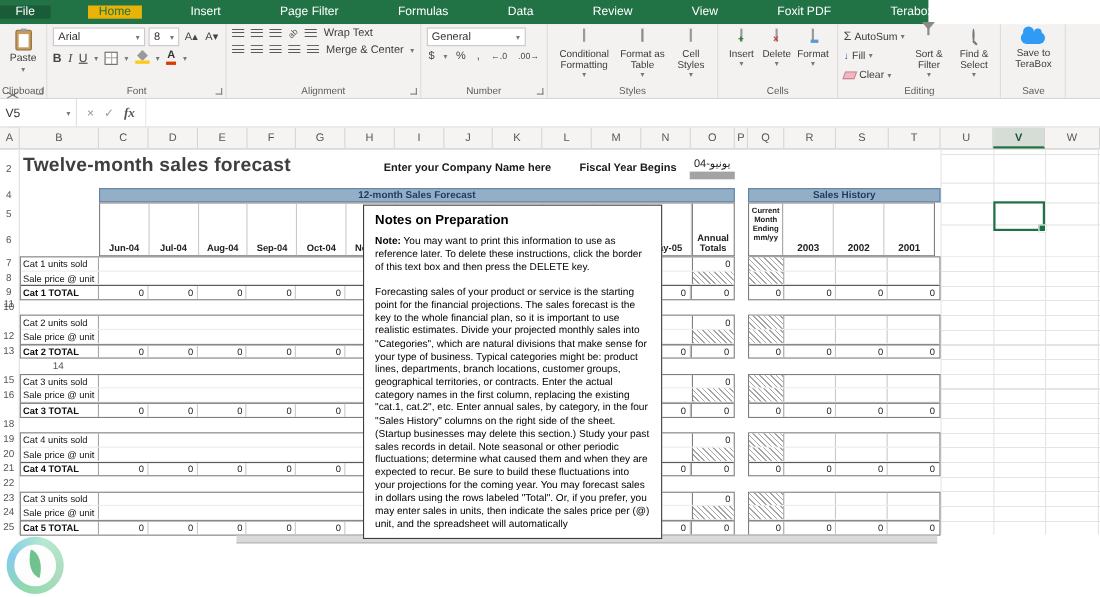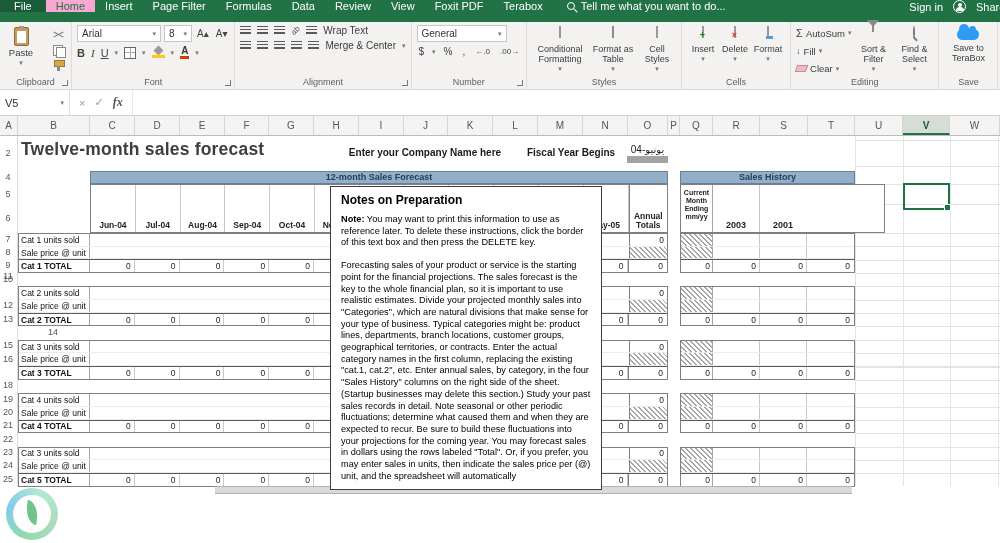--- a/index.html
+++ b/index.html
@@ -1,41 +1,41 @@
 <!DOCTYPE html>
 <html><head>
 <meta charset="utf-8">
 <style>
   * { margin:0; padding:0; box-sizing:border-box; }
   body { font-family:"Liberation Sans","DejaVu Sans",sans-serif; background:#fff; }
   .screen { position:relative; width:1000px; height:543px; overflow:hidden; background:#fff; font-size:11px; }
 
   
-  .tabbar { position:absolute; left:0; top:0; width:1000px; height:22px; background:#217346; display:flex; align-items:flex-start; color:#fff; }
+  .tabbar { position:absolute; left:0; top:0; width:844px; height:22px; background:#217346; display:flex; align-items:center; color:#fff;gap:34px; }
   .tab { display:flex; align-items:center; padding:0 10px; font-size:11px; white-space:nowrap; cursor:default; }
   .tab.file { background:#1a5c38; padding:0 14px; }
-  .tab.active { background:#f9a8d4; color:#217346; }
+  .tab.active { background:#eab308; color:#217346; }
   .tellme { display:flex; align-items:center; gap:6px; margin-left:14px; font-size:11px; }
   .icon-mag { width:8px; height:8px; border:1.4px solid #fff; border-radius:50%; position:relative; display:inline-block; }
   .icon-mag::after { content:""; position:absolute; width:5px; height:1.4px; background:#fff; transform:rotate(45deg); right:-4px; bottom:-2px; }
   .tb-right { margin-left:auto; display:flex; align-items:center; gap:10px; overflow:hidden; padding-left:6px; }
   .icon-person { width:13px; height:13px; border:1px solid #fff; border-radius:50%; position:relative; flex:none; }
   .icon-person::before { content:""; position:absolute; left:4px; top:2px; width:4px; height:4px; background:#fff; border-radius:50%; }
   .icon-person::after { content:""; position:absolute; left:2px; bottom:1px; width:8px; height:4px; background:#fff; border-radius:4px 4px 0 0; }
   .share-clip { width:24px; overflow:hidden; white-space:nowrap; }
 
   
   .ribbon { position:absolute; left:0; top:22px; width:1000px; height:68px; background:#f3f2f1; border-bottom:1px solid #d8d7d6; display:flex; color:#3b3b3b; }
   .rg { position:relative; border-right:1px solid #dddcdb; padding:3px 5px 13px 5px; flex:none; }
   .rg-label { position:absolute; bottom:0; left:0; right:0; height:13px; line-height:13px; text-align:center; font-size:9px; color:#5f5d5b; }
   .launch { position:absolute; right:2px; bottom:2px; width:7px; height:7px; }
   .launch::before { content:""; position:absolute; right:1px; bottom:1px; width:5px; height:5px; border-right:1px solid #7a7a7a; border-bottom:1px solid #7a7a7a; }
   .caret { font-size:7px; color:#777; }
 
-  .clip-content { display:flex; gap:15px; }
+  .clip-content { display:flex; gap:10px;flex-direction:column; }
   .paste-big { display:flex; flex-direction:column; align-items:center; width:32px; font-size:9.5px; gap:1px; }
   .icon-clipboard { width:15px; height:19px; background:#c89b5a; border:1px solid #8a6d3b; border-radius:2px; position:relative; margin-top:2px; }
   .icon-clipboard::before { content:""; position:absolute; left:4px; top:-2px; width:5px; height:3px; background:#9b9b9b; }
   .icon-clipboard::after { content:""; position:absolute; left:2px; top:3px; right:2px; bottom:2px; background:#fff; }
   .clip-small { display:flex; flex-direction:column; gap:4px; padding-top:5px; }
   .sicon { width:14px; height:11px; position:relative; display:block; }
   .icon-cut::before, .icon-cut::after { content:""; position:absolute; left:1px; top:4px; width:11px; height:1.4px; background:#777; }
   .icon-cut::before { transform:rotate(28deg); } .icon-cut::after { transform:rotate(-28deg); }
   .icon-copy::before { content:""; position:absolute; left:1px; top:0; width:8px; height:9px; border:1px solid #8a8a8a; background:#fff; }
   .icon-copy::after { content:""; position:absolute; left:4px; top:2px; width:8px; height:9px; border:1px solid #8a8a8a; background:#fff; }
@@ -120,21 +120,21 @@
   .fiscal-value { position:absolute; left:627px; top:7px; width:41px; height:20px; display:flex; align-items:center; justify-content:center; font-size:10px; color:#222; border-bottom:7px solid #a3a3a3; }
 
   .band { position:absolute; top:35px; height:13px; background:#92afc7; border:1px solid #64829e; color:#1f3a5f; font-weight:bold; font-size:9px; text-align:center; line-height:11px; }
   .band.forecast { left:90px; width:578px; }
   .band.history { left:680px; width:175px; }
 
   .mhead { position:absolute; left:90px; top:48px; width:578px; height:49px; border:1px solid #7f7f7f; display:flex; background:#fff; }
   .mrow { display:flex; }
   .mhc { width:44.8px; border-right:1px solid #c9c9c9; display:flex; align-items:flex-end; justify-content:center; padding-bottom:2px; font-size:8.5px; font-weight:bold; color:#222; }
   .annualhdr { flex:1; border-left:1px solid #7f7f7f; display:flex; align-items:flex-end; justify-content:center; text-align:center; font-size:8.5px; font-weight:bold; color:#222; padding-bottom:2px; line-height:9px; }
-  .hhead { position:absolute; left:680px; top:48px; width:205px; height:49px; border:1px solid #7f7f7f; display:flex; background:#fff; }
+  .hhead { position:absolute; left:680px; top:48px; width:170px; height:49px; border:1px solid #7f7f7f; display:flex; background:#fff; }
   .qhdr { width:32px; border-right:1px solid #a5a5a5; font-size:7px; font-weight:bold; text-align:center; color:#222; padding-top:4px; line-height:8px; }
   .yhdr { width:47px; border-right:1px solid #c9c9c9; display:flex; align-items:flex-end; justify-content:center; font-size:9px; font-weight:bold; color:#222; padding-bottom:2px; }
   .yhdr.last { border-right:none; width:46px; }
 
   .blocks { position:absolute; left:18px; top:97px; width:837px; }
   .block { display:flex; height:40px; margin-bottom:13.4px; }
   .ltab { width:650px; border:1px solid #7f7f7f; display:flex; flex-direction:column; background:#fff; }
   .rtab { width:175px; margin-left:12px; border:1px solid #7f7f7f; display:flex; flex-direction:column; background:#fff; }
   .lrow, .rrow { display:flex; flex:1; border-bottom:1px solid #ececec; min-height:0; }
   .lrow:last-child, .rrow:last-child { border-bottom:none; }
@@ -462,20 +462,21 @@
           <div class="mhc">Mar-05</div>
           <div class="mhc">Apr-05</div>
           <div class="mhc">May-05</div>
         </div>
       <div class="annualhdr">Annual Totals</div>
     </div>
 
     <div class="hhead">
       <div class="qhdr">Current Month Ending mm/yy</div>
       <div class="yhdr">2003</div>
+      <div class="yhdr">2002</div>
       <div class="yhdr last">2001</div>
     </div>
 
     <div class="blocks">
 
     <div class="block">
         <div class="ltab">
           <div class="lrow">
             <div class="lbl">Cat 1 units sold</div>
             <div class="mblank"></div>

